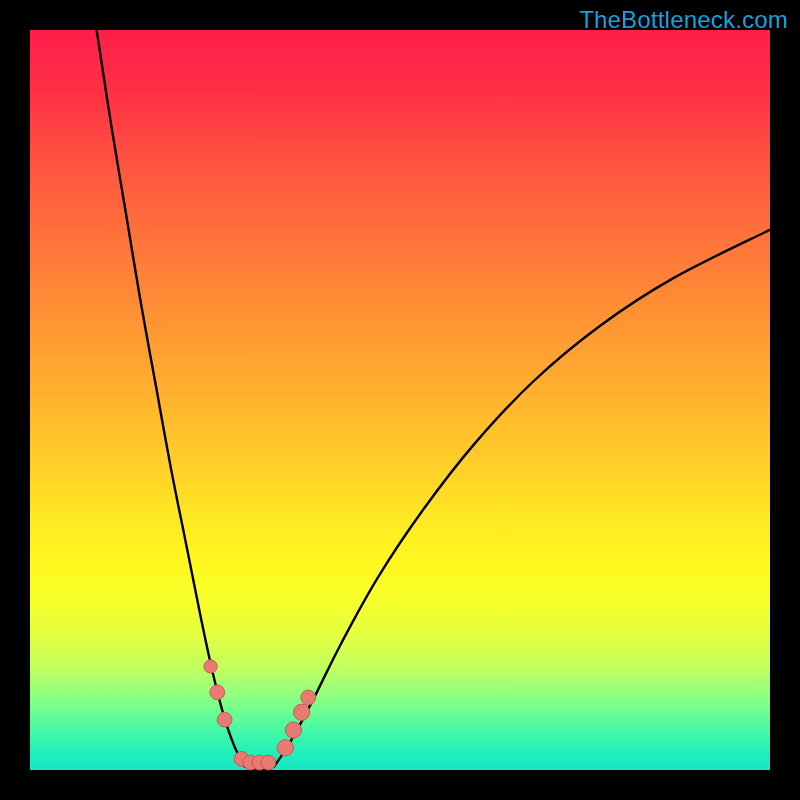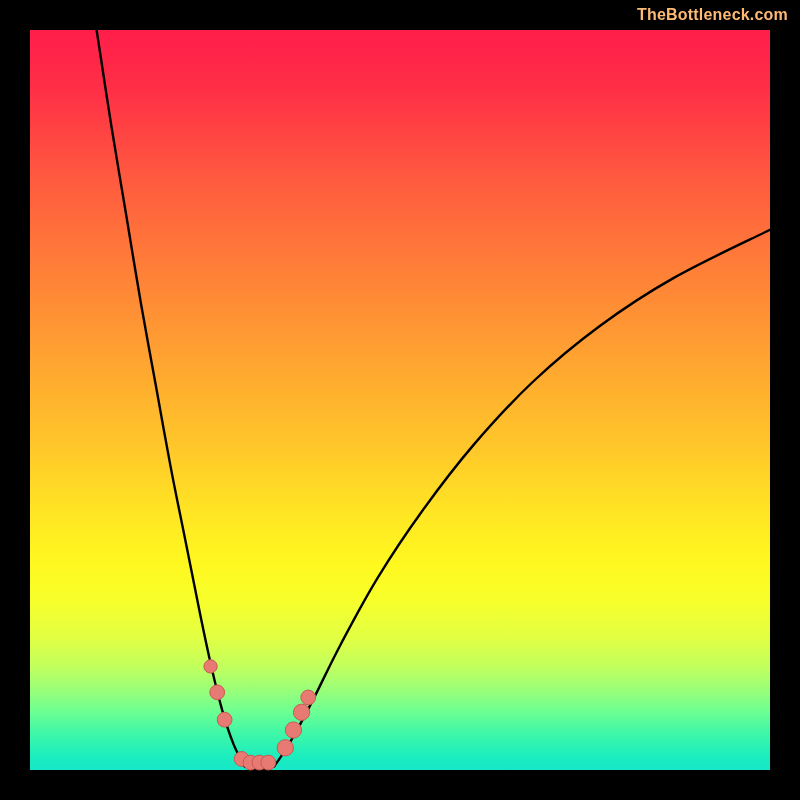--- a/index.html
+++ b/index.html
@@ -41,24 +41,24 @@
       #6fff92 92%,
       #40f7a7 95%,
       #1deebd 98%,
       #17e6c8 100%
     );
   }
   .watermark {
     position: absolute;
     top: 6px;
     right: 12px;
-    color: #fdba74;
-    font-size: 16px;
+    color: #0ea5e9;
+    font-size: 24px;
     letter-spacing: 0.2px;
-    font-weight: 700;
+    font-weight: 400;
     user-select: none;
   }
   svg.curve {
     position: absolute;
     left: 0;
     top: 0;
     width: 740px;
     height: 740px;
     overflow: visible;
   }

